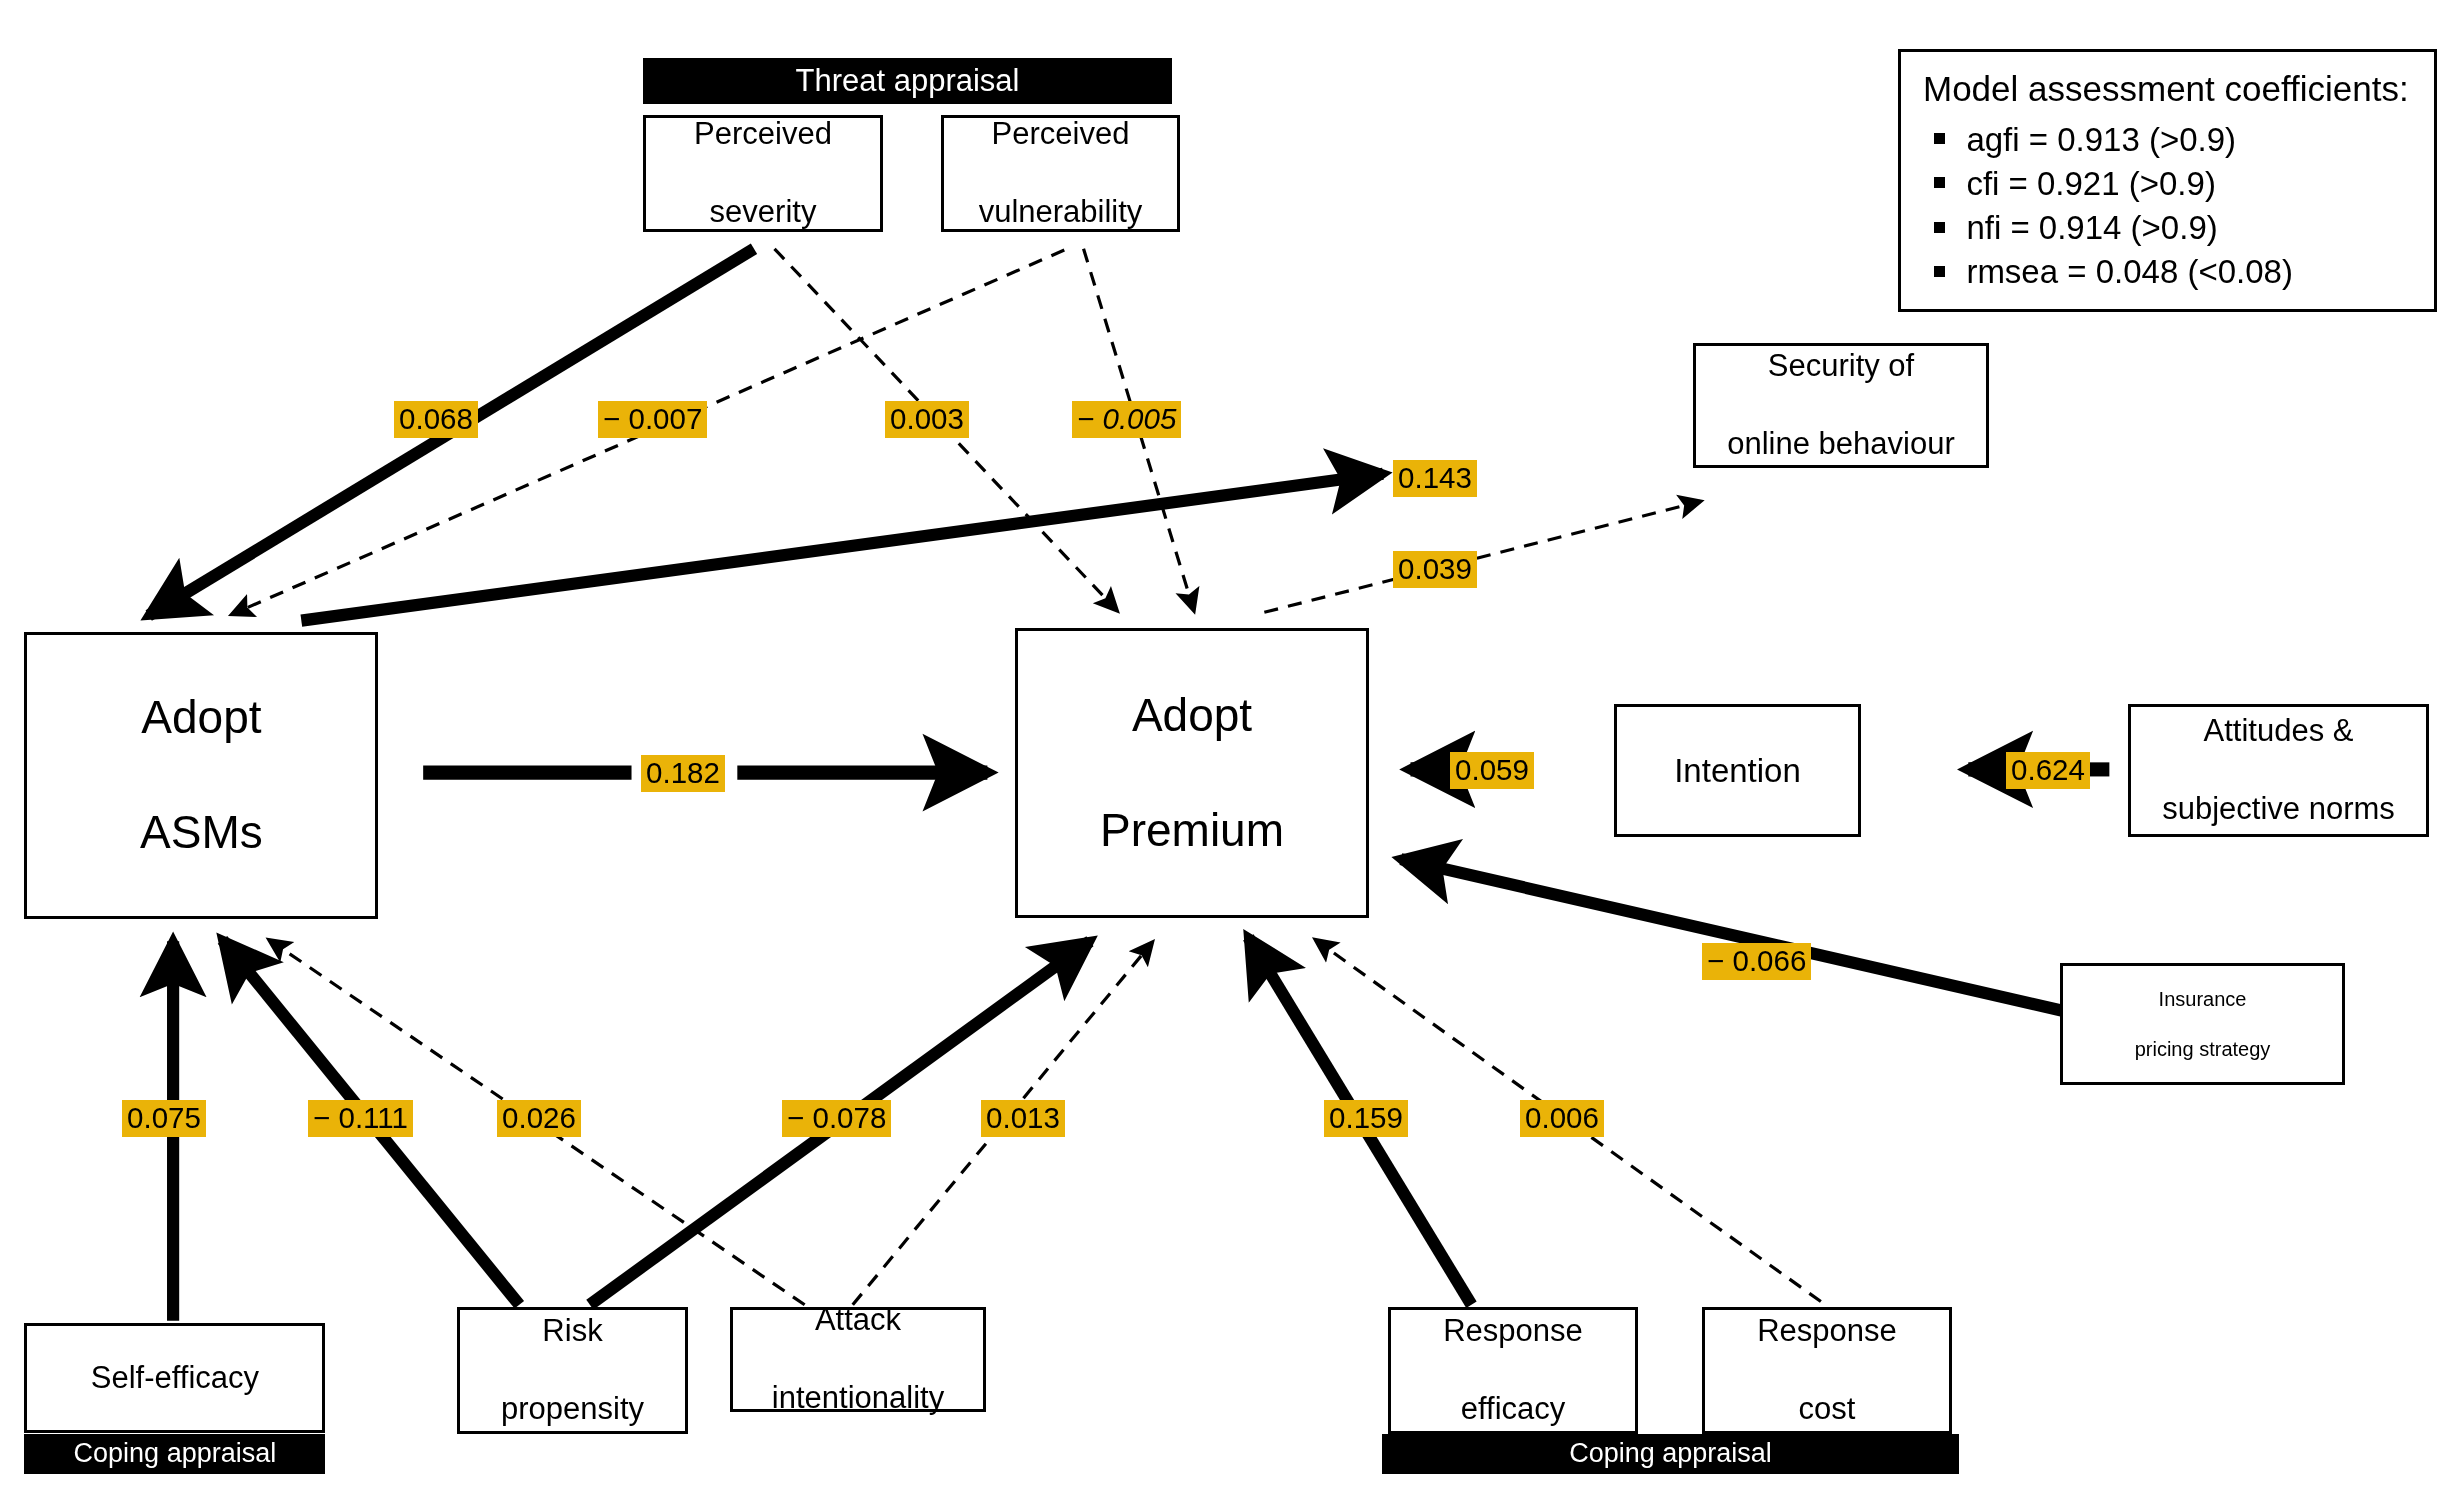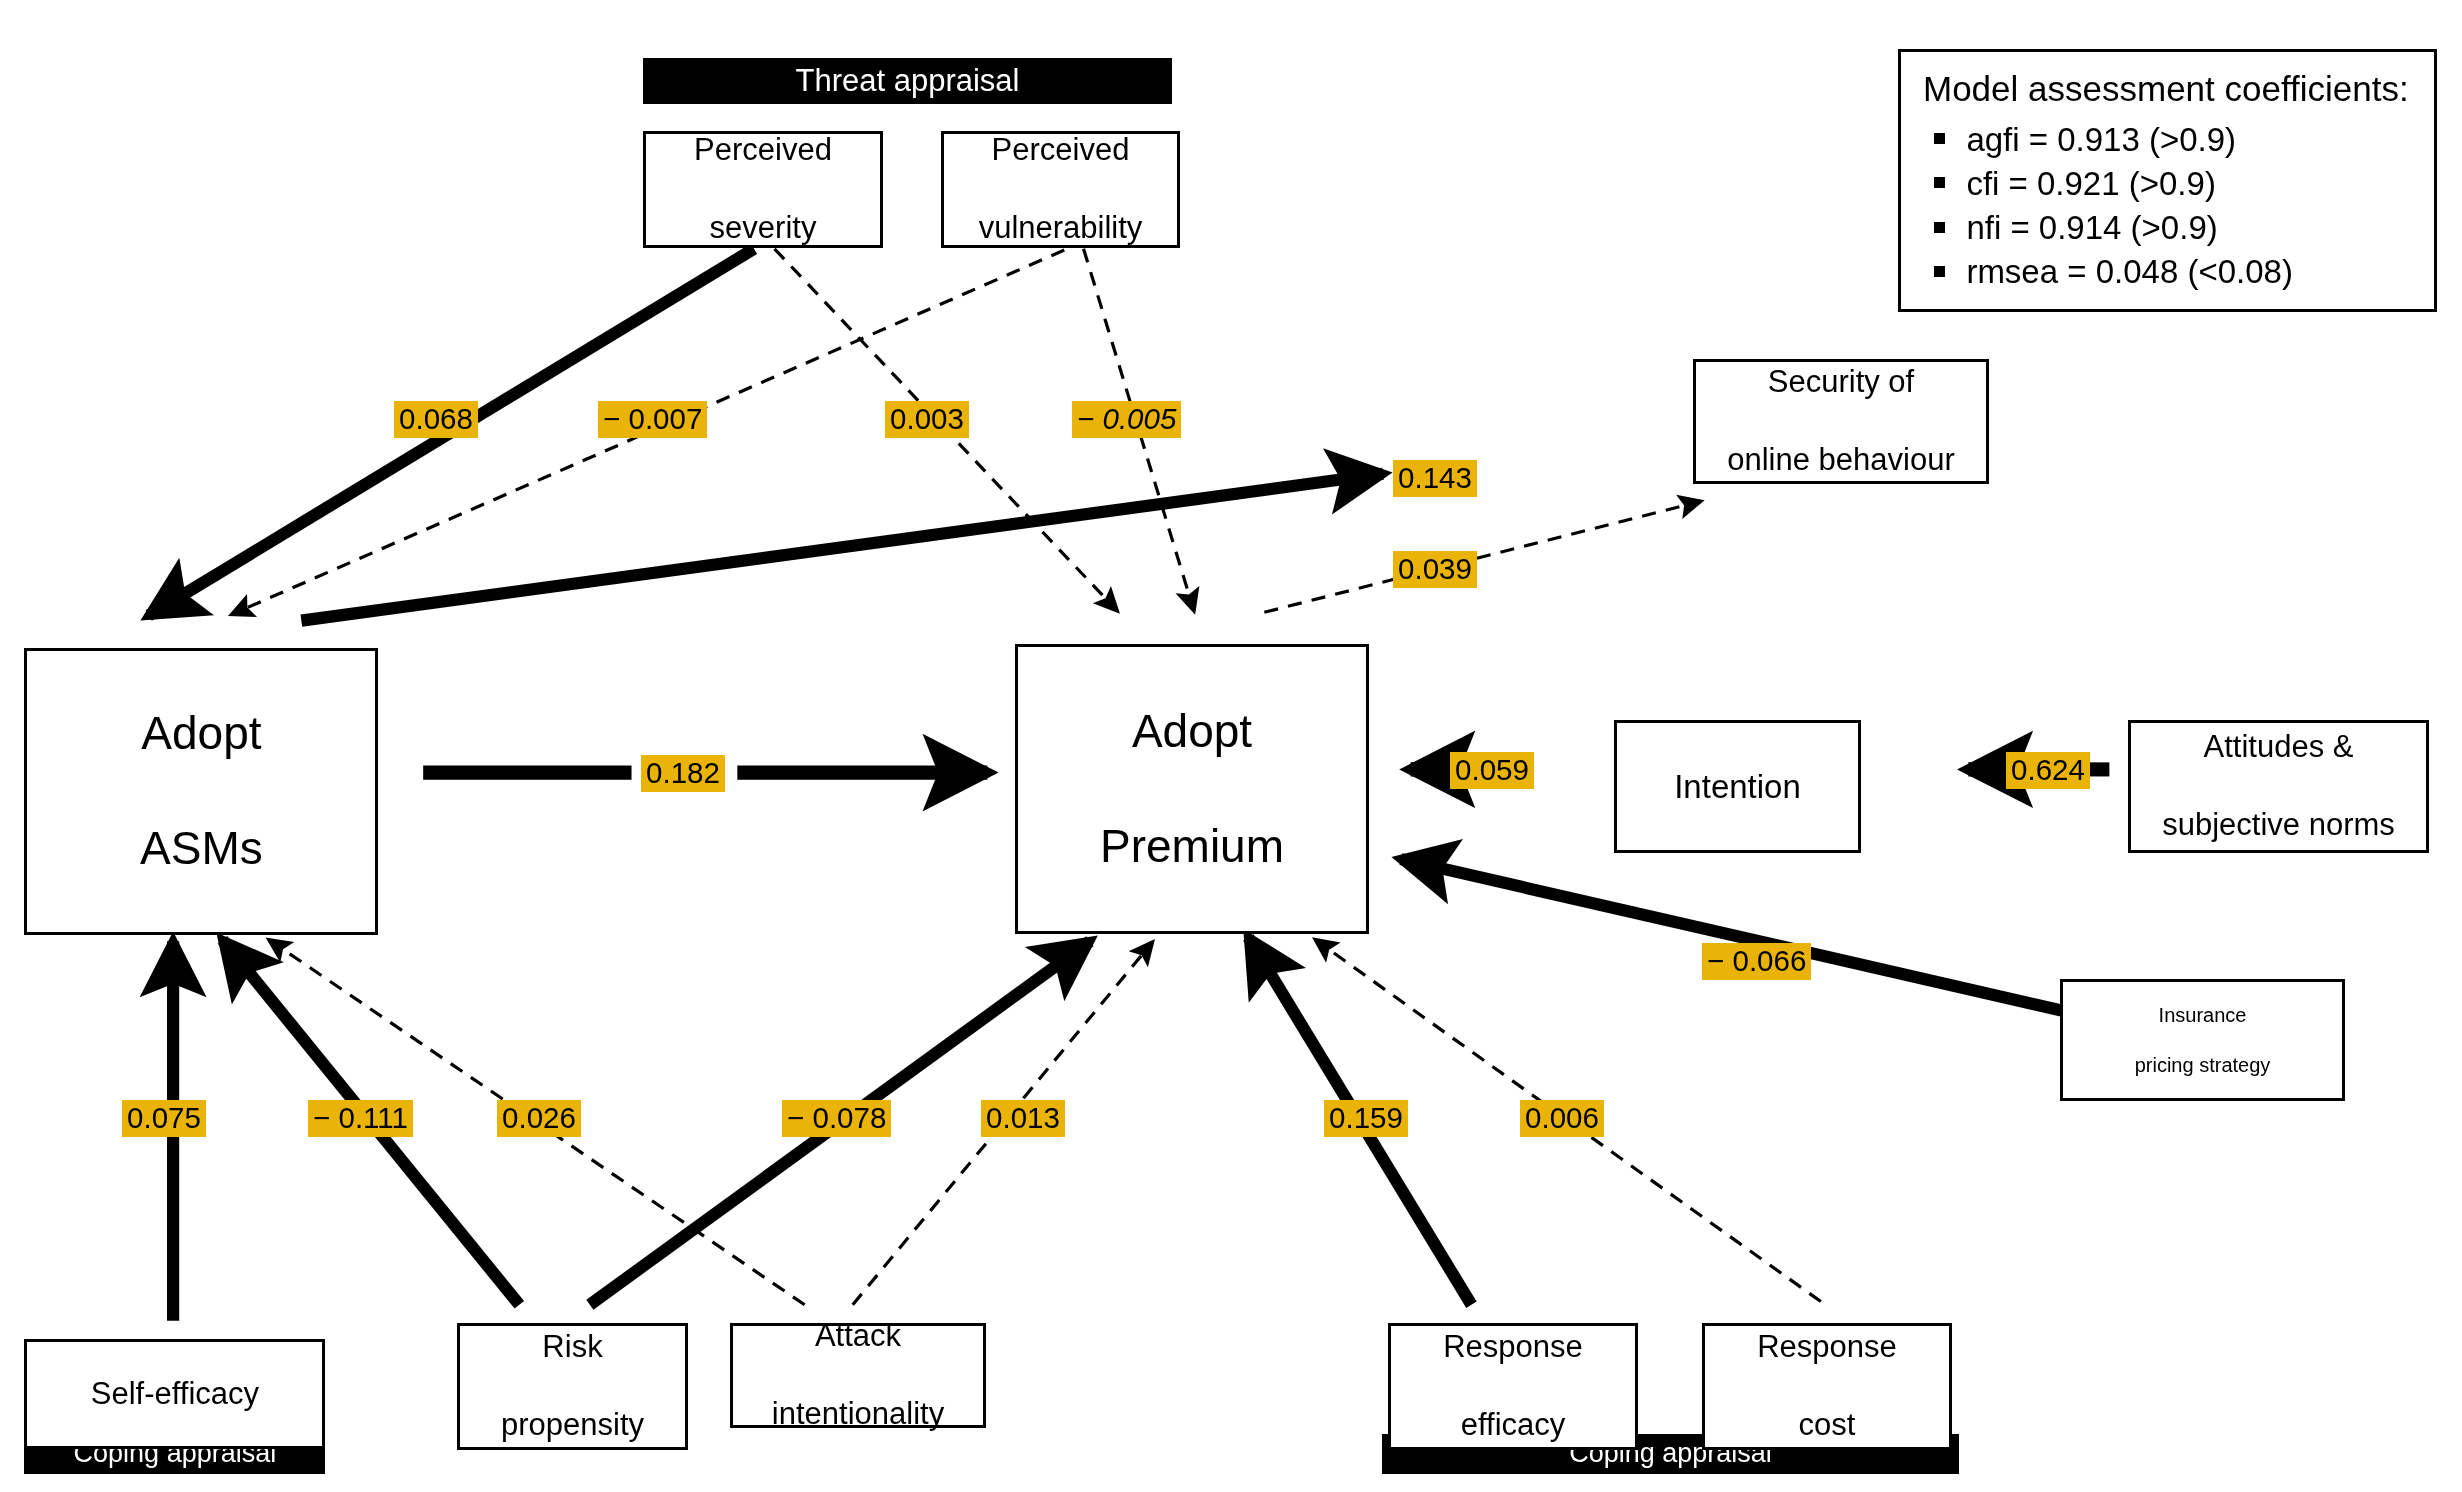--- a/index.html
+++ b/index.html
@@ -1,21 +1,21 @@
 <!DOCTYPE html>
 <html style="font-size:10.3px"><head>
 <meta charset="utf-8">
 <style>
   html,body{margin:0;padding:0;background:#ffffff;}
   body{font-family:"Liberation Sans", sans-serif;}
   #stage{position:relative;width:2462px;height:1492px;background:#fff;overflow:hidden;}
   svg.layer{position:absolute;left:0;top:0;width:2462px;height:1492px;}
   .node{position:absolute;box-sizing:border-box;border:3.2px solid #000;background:#fff;
         display:flex;align-items:center;justify-content:center;text-align:center;
-        font-family:"Liberation Sans", sans-serif;color:#000;line-height:1.25;margin-top:16px;}
+        font-family:"Liberation Sans", sans-serif;color:#000;line-height:1.25;}
   .node span{display:block;padding:0 6.4px;}
   .banner{position:absolute;box-sizing:border-box;background:#000;color:#fff;
           display:flex;align-items:center;justify-content:center;text-align:center;
           font-family:"Liberation Sans", sans-serif;line-height:1.1;}
   .edge-label{position:absolute;font-family:"Liberation Sans", sans-serif;color:#000;
               font-size:29.5px;white-space:nowrap;background:#eab308;padding:1.3px 5.1px;text-align:right;}
   #legend{position:absolute;left:1898px;top:13px;width:539px;height:263px;
           box-sizing:border-box;border:3.2px solid #000;background:#fff;
           padding:16.7px 22px;font-family:"Liberation Sans", sans-serif;color:#000;margin-top:36px;}
   #legend .lgd-title{font-size:35px;margin-bottom:9px;}

